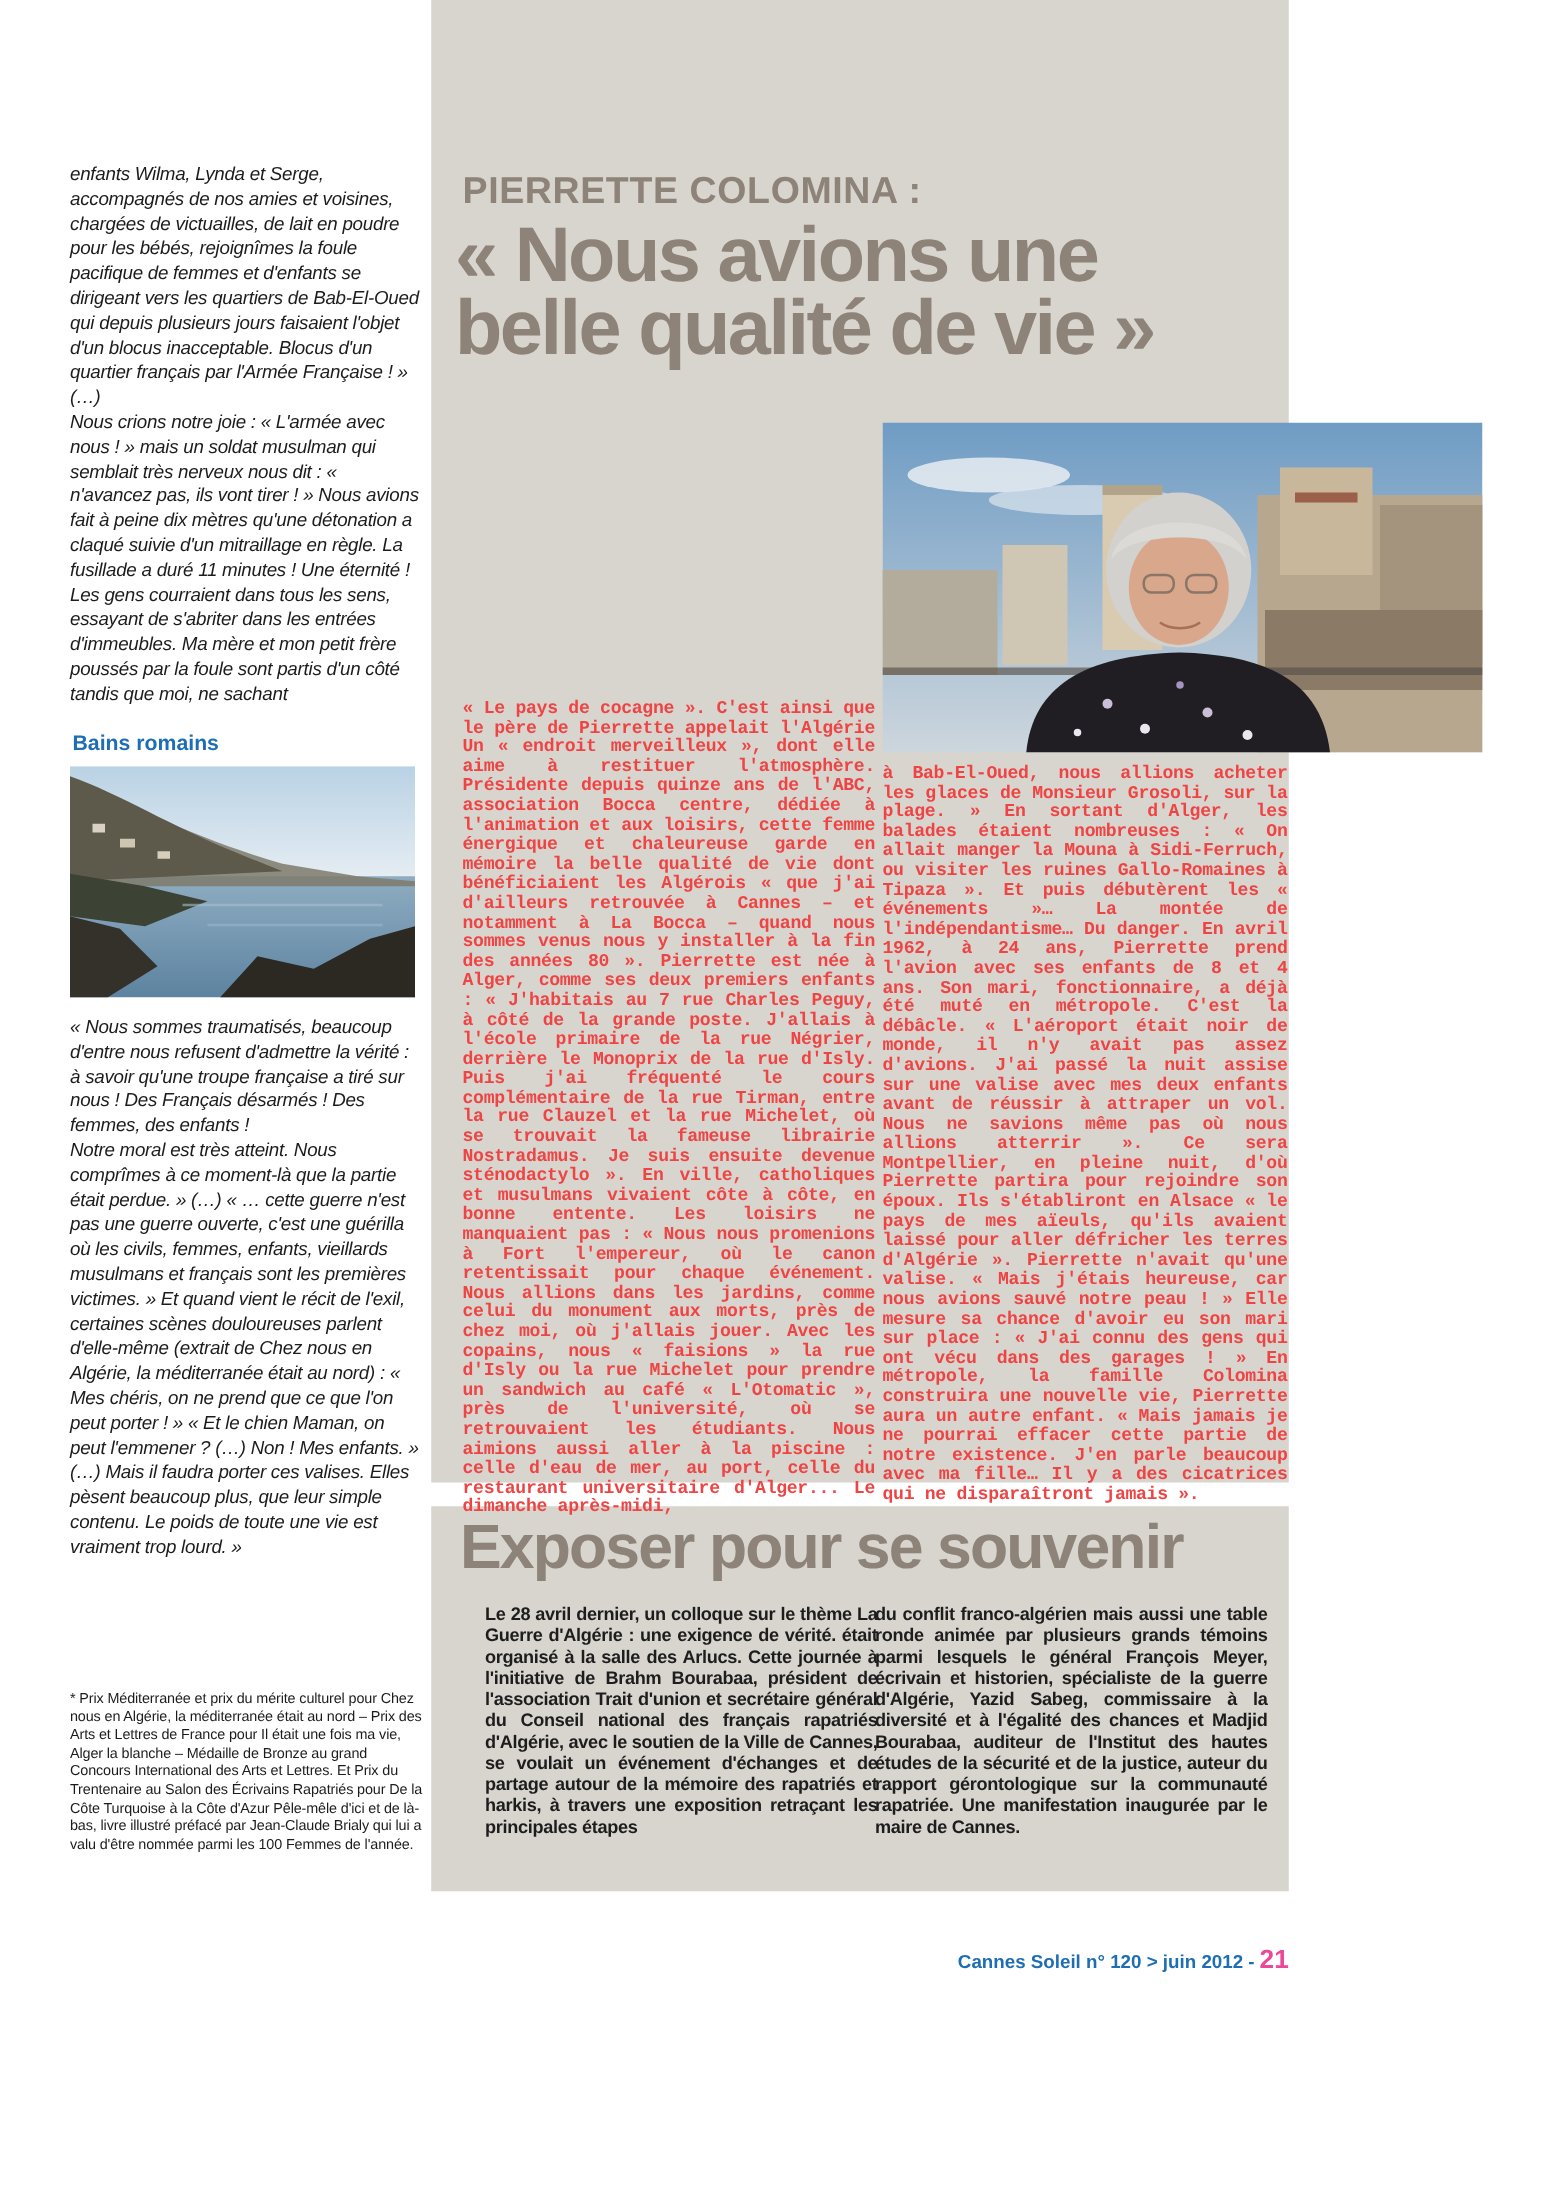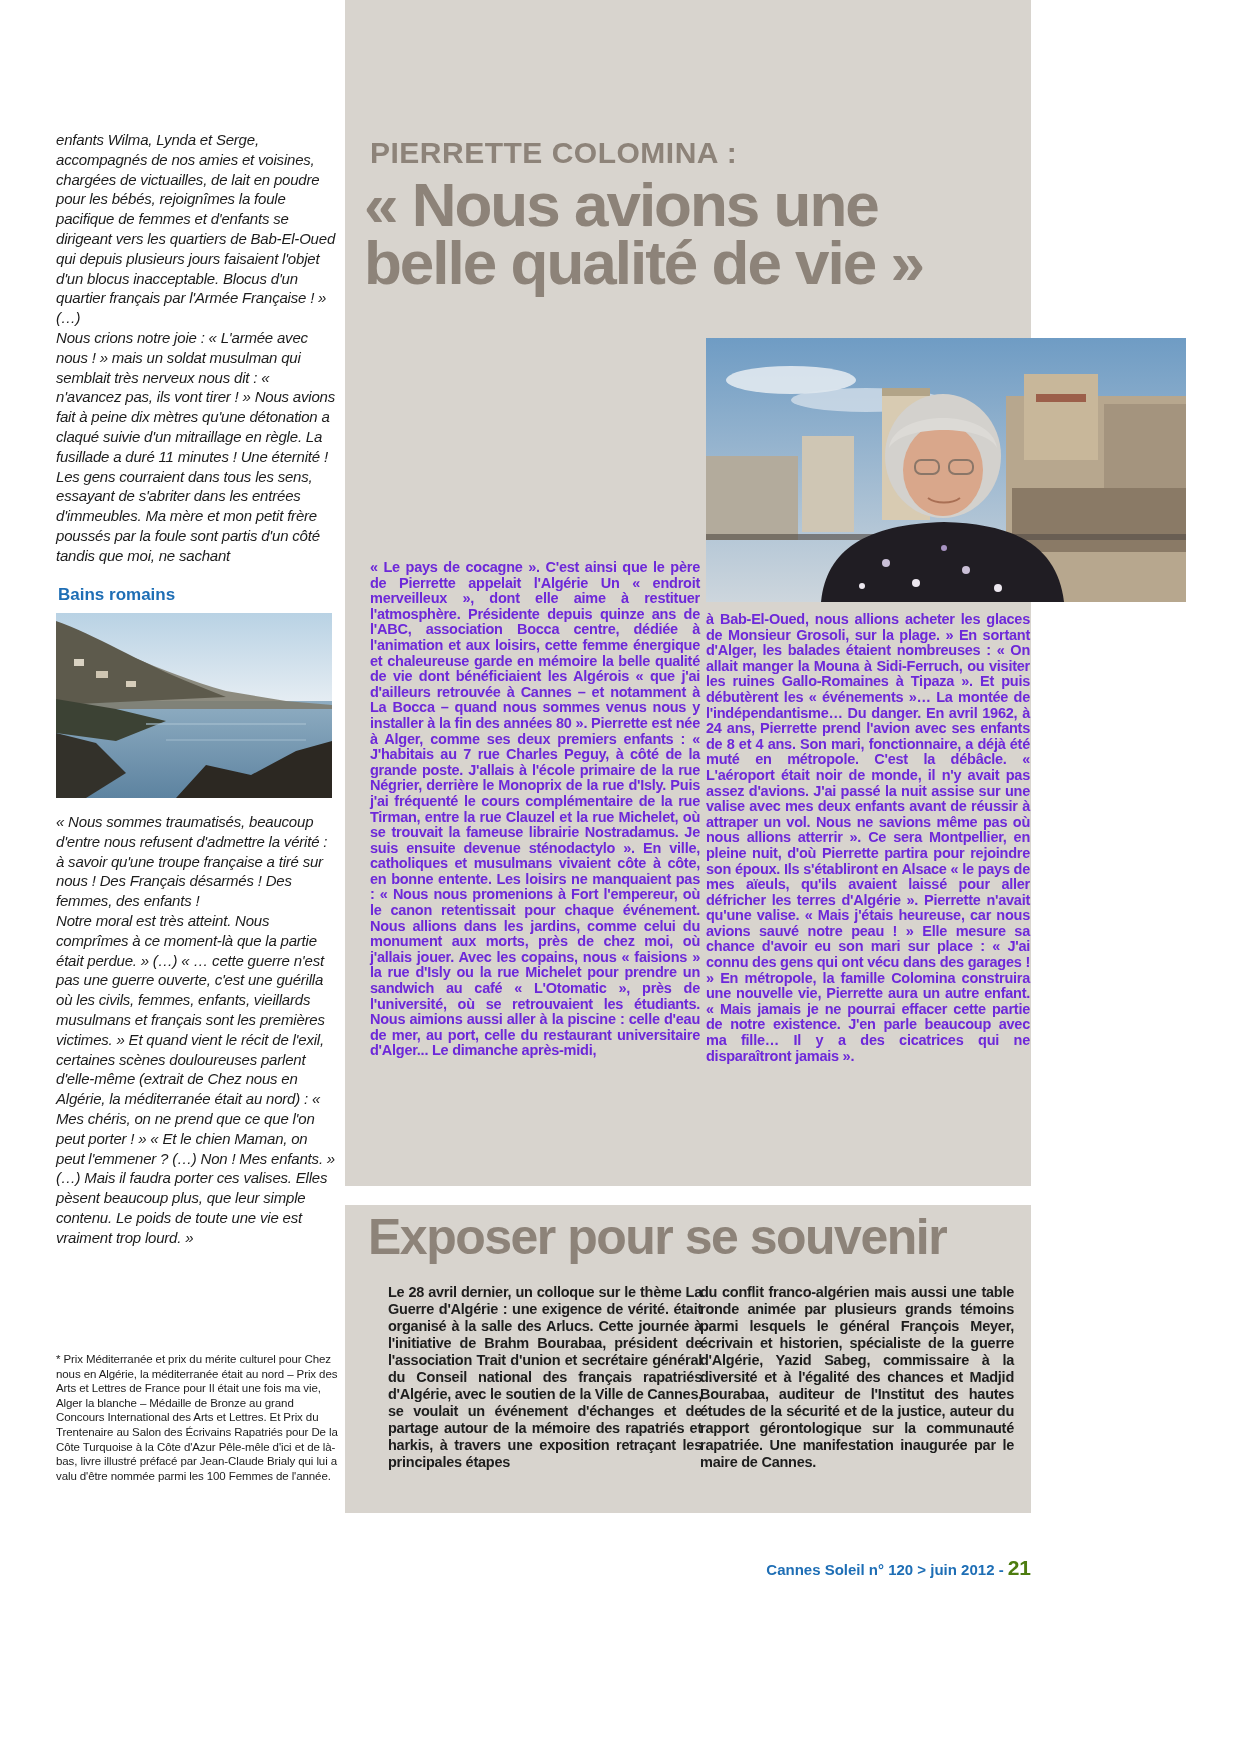--- a/index.html
+++ b/index.html
@@ -20,33 +20,33 @@
 
   .footnote{position:absolute; left:56px; top:1352px; width:282px; font-size:11.5px; line-height:1.27; color:#1c1c1c; letter-spacing:-0.1px;}
 
   .kicker{position:absolute; left:370px; top:136px; font-size:30px; font-weight:bold; color:#8d8379; letter-spacing:0.5px;}
   .headline{position:absolute; left:364px; top:176px; font-size:62px; font-weight:bold; color:#8d8379; line-height:0.93; letter-spacing:-2px; white-space:nowrap;}
   .intro{position:absolute; left:370px; top:334px; width:324px; font-size:20px; font-weight:bold; color:#1e6eb5; line-height:1.19; letter-spacing:-0.2px;}
 
   .portrait{position:absolute; left:706px; top:338px; width:480px; height:264px;}
   .portrait svg{display:block; width:480px; height:264px;}
 
-  .bodycol{position:absolute; color:#6d28d9; text-align:justify;}
+  .bodycol{position:absolute; color:#ef4444; text-align:justify;font-family:Liberation Mono, monospace;}
   .bodycol p{margin:0; font-size:14.5px; line-height:15.6px; font-weight:700; letter-spacing:-0.25px;}
   .bodycol-1{left:370px; top:560px; width:330px;}
   .bodycol-2{left:706px; top:612px; width:324px;}
 
   .expo-headline{position:absolute; left:368px; top:1208px; font-size:50px; font-weight:bold; color:#8d8379; letter-spacing:-1.5px; white-space:nowrap;}
   .expocol{position:absolute; top:1284px; width:314px; color:#1d1d1d; text-align:justify;}
   .expocol p{margin:0; font-size:14.5px; line-height:17px; font-weight:700; letter-spacing:-0.25px;}
   .expocol-1{left:388px;}
   .expocol-2{left:700px;}
 
   .footer{position:absolute; left:345px; top:1556px; width:686px; text-align:right; font-size:15px; font-weight:bold; color:#1e6eb5;}
-  .footer .page-num{color:#4d7c0f; font-size:21px; margin-left:4px;}
+  .footer .page-num{color:#ec4899; font-size:21px; margin-left:4px;}
 </style>
 </head>
 <body>
 
 <div class="page">
 
   <div class="gray-main"></div>
   <div class="gray-expo"></div>
 
   <div class="leftcol leftcol-top">

